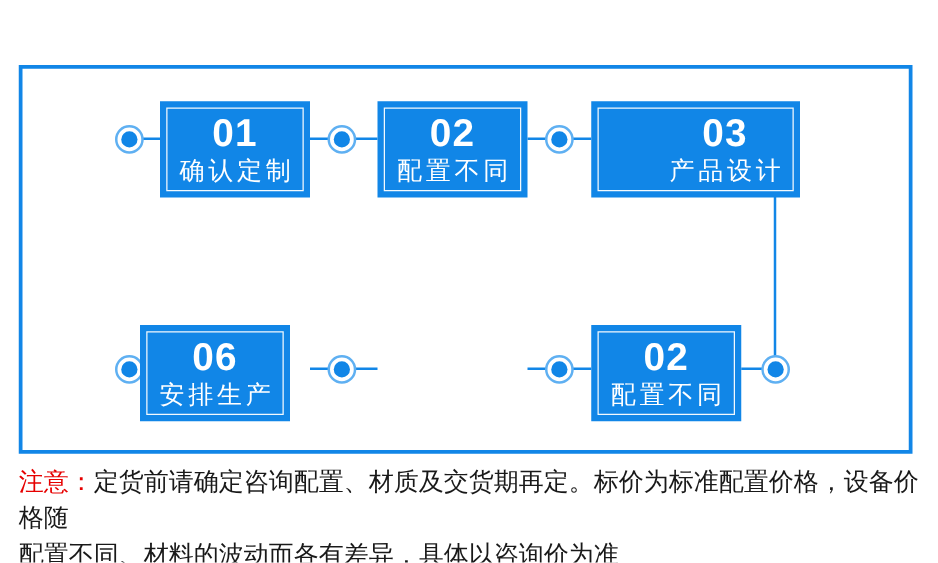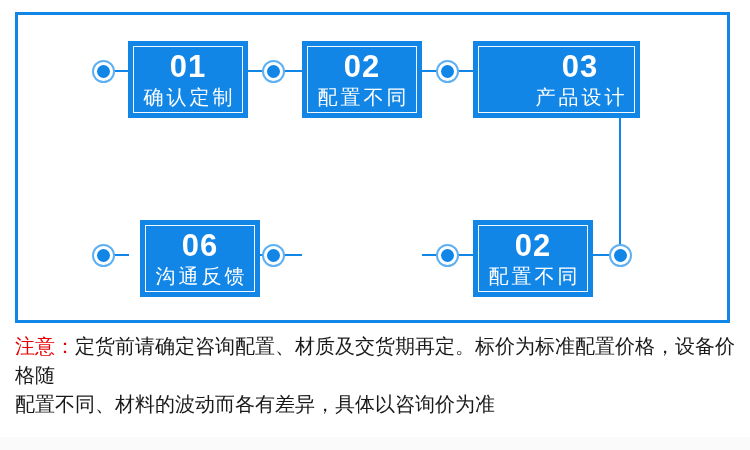--- a/index.html
+++ b/index.html
@@ -7,21 +7,21 @@
     --ring:#5fb0f2;
     --note-red:#e60000;
     --note-black:#191919;
   }
   html,body{margin:0;padding:0;}
   body{
     width:750px;height:450px;background:#ffffff;
     font-family:"Liberation Sans", sans-serif;
     position:relative;overflow:hidden;
   }
-  .stage{position:absolute;inset:0;}
+  .stage{position:absolute;inset:0;margin-top:40px;}
   
   .frame{
     position:absolute;left:15px;top:12px;width:715px;height:311px;
     box-sizing:border-box;border:3px solid var(--blue);
   }
   
   .hline{position:absolute;height:2px;background:var(--blue);}
   .vline{position:absolute;width:2px;background:var(--blue);}
   
   .node{
@@ -116,24 +116,24 @@
     <div class="inner"></div>
     <div class="num">02</div>
     <div class="lbl">配置不同</div>
   </div>
   <div class="stepbox" style="left:473px;top:41px;padding-left:47px;">
     <div class="inner"></div>
     <div class="num">03</div>
     <div class="lbl">产品设计</div>
   </div>
 
-  <div class="stepbox" style="left:140px;top:220px;">
+  <div class="stepbox" style="left:112px;top:220px;">
     <div class="inner"></div>
     <div class="num">06</div>
-    <div class="lbl">沟通反馈</div>
+    <div class="lbl">安排生产</div>
   </div>
   <div class="stepbox" style="left:473px;top:220px;">
     <div class="inner"></div>
     <div class="num">02</div>
     <div class="lbl">配置不同</div>
   </div>
 
   <div class="note">
     <span class="red">注意：</span><span>定货前请确定咨询配置、材质及交货期再定。标价为标准配置价格，设备价格随</span>
     <div>配置不同、材料的波动而各有差异，具体以咨询价为准</div>

